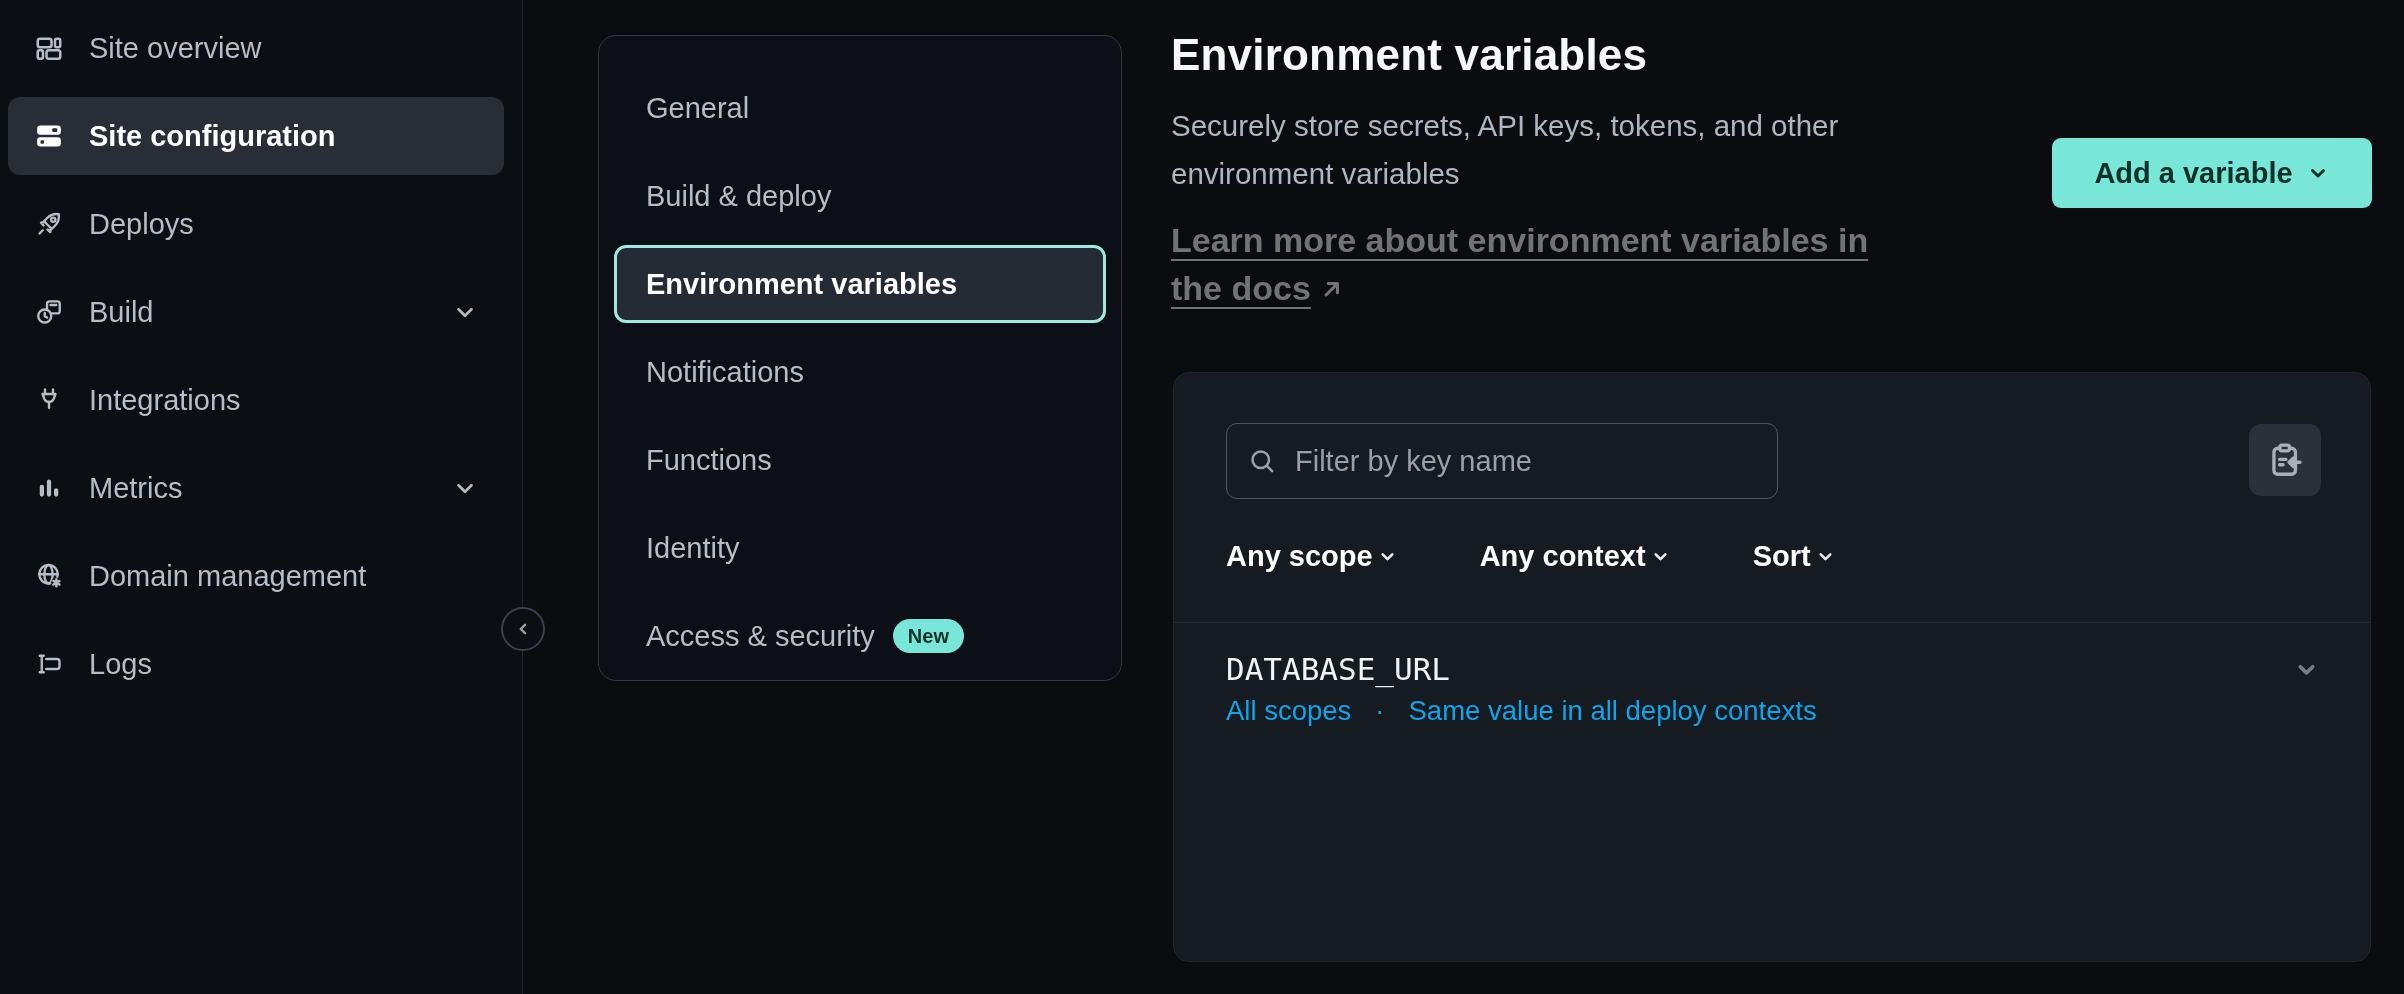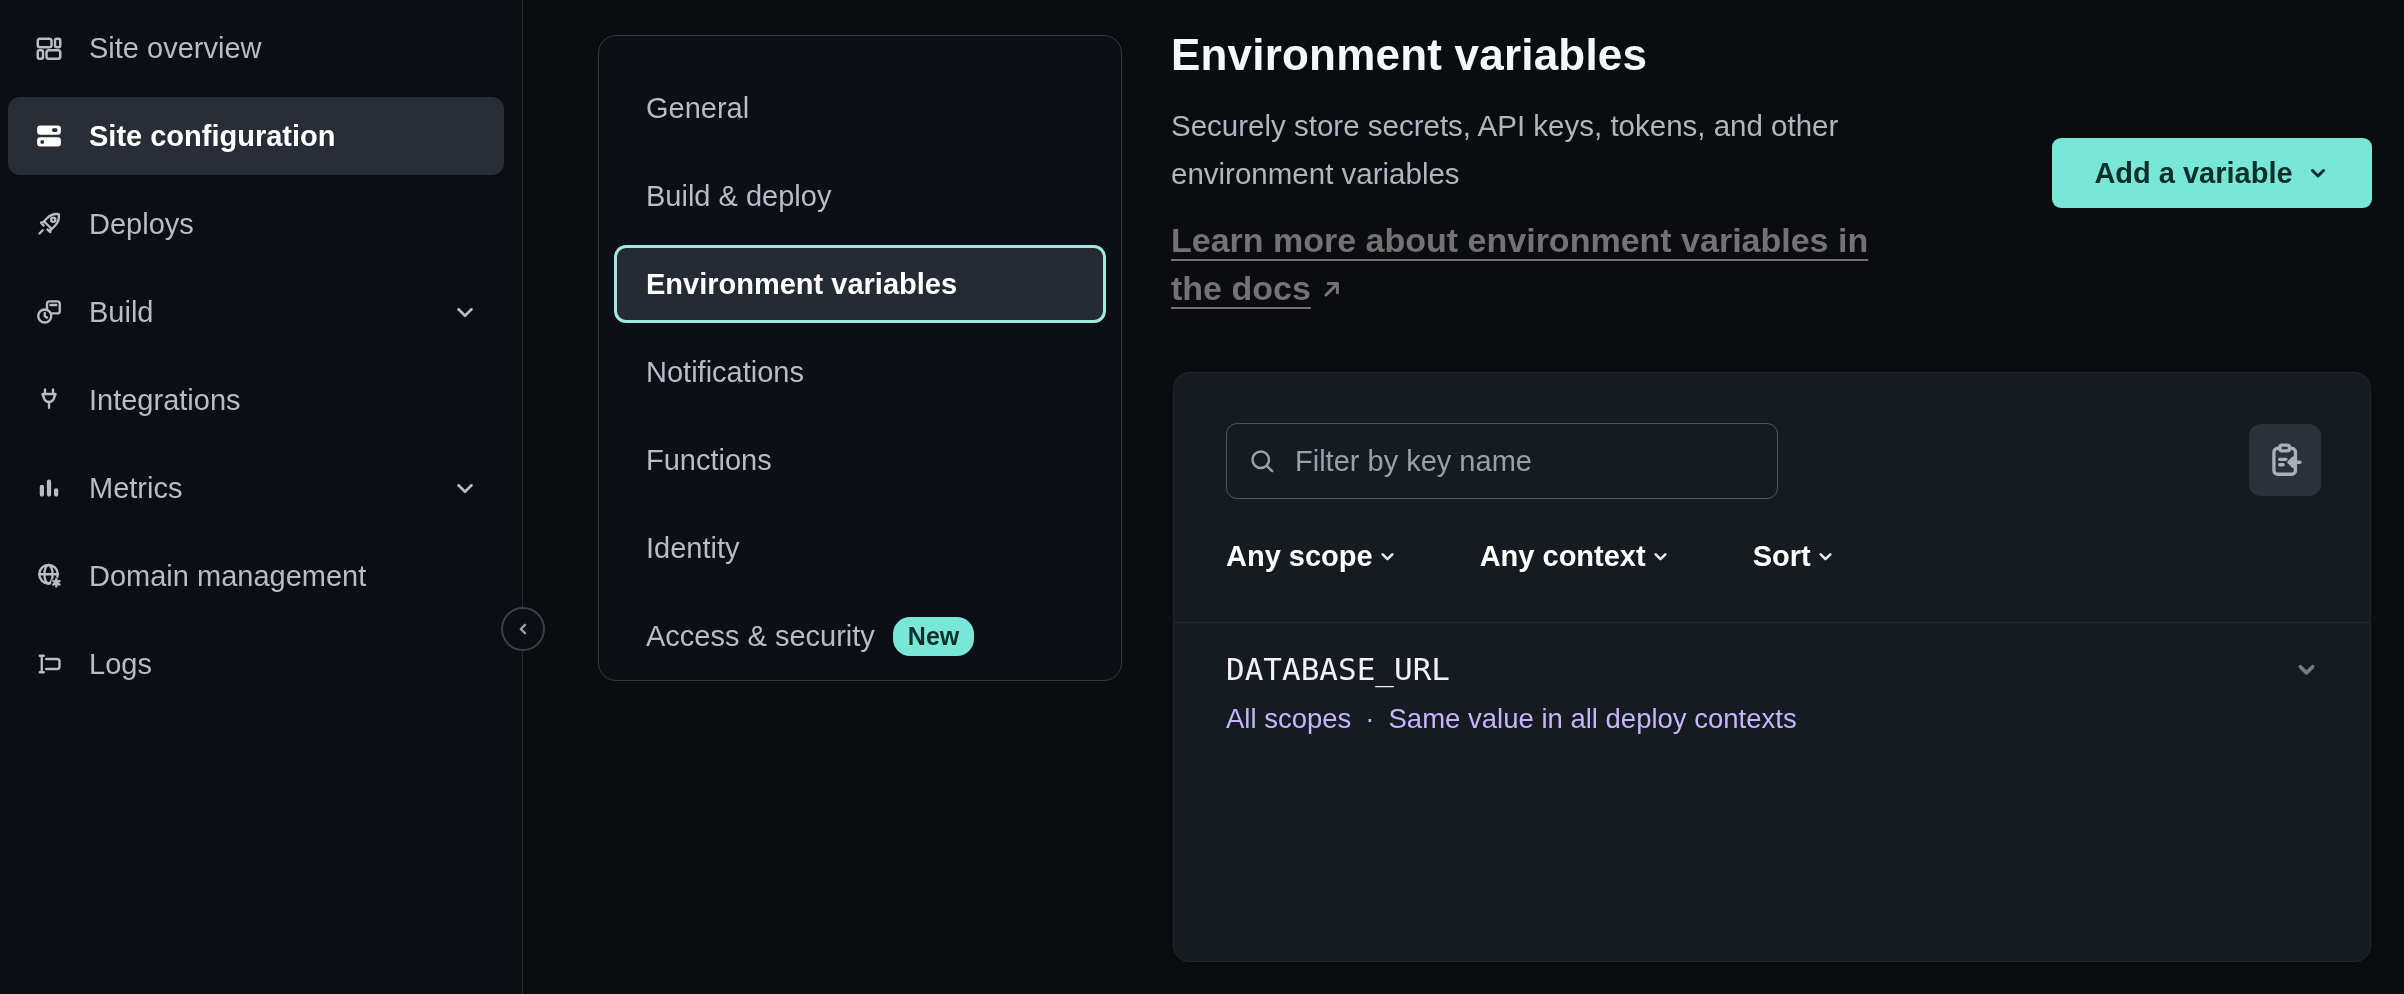--- a/index.html
+++ b/index.html
@@ -27,21 +27,21 @@
 
   
   .card{position:absolute;left:598px;top:21px;width:524px;height:646px;
         background:#0c0f15;border:1px solid #343a43;border-radius:18px;
         box-sizing:border-box;padding:33px 15px;z-index:1;margin-top:14px;}
   .card-item{height:78px;margin-bottom:10px;display:flex;align-items:center;
              padding:0 24px 0 32px;color:#b6bdc6;font-size:29px;font-weight:500;
              border-radius:12px;box-sizing:border-box;cursor:pointer;}
   .card-item.selected{background:#252b34;border:3px solid #a0e9df;color:#ffffff;
                       font-weight:700;padding-left:29px;}
-  .badge{margin-left:18px;background:#79e7d8;color:#0e302b;font-size:25px;
+  .badge{margin-left:18px;background:#79e7d8;color:#0e302b;font-size:20px;
          font-weight:700;padding:7px 15px;border-radius:17px;line-height:1;}
 
   
   .page-title{position:absolute;left:1171px;top:30px;font-size:44px;font-weight:700;
               color:#f5f7fa;letter-spacing:.2px;}
   .page-desc{position:absolute;left:1171px;top:102px;width:800px;font-size:29.5px;
              line-height:48px;color:#aeb6bf;}
   .docs-link{position:absolute;left:1171px;top:216px;width:750px;font-size:34px;
              line-height:48px;font-weight:700;color:#737373;cursor:pointer;
              text-decoration:underline;text-underline-offset:7px;
@@ -71,22 +71,22 @@
   .import-btn svg{width:38px;height:38px;}
   .filters{position:absolute;left:0px;top:155px;display:flex;gap:22px;padding-left:22px;}
   .filter-btn{height:56px;padding:0 30px;display:flex;align-items:center;gap:4px;
               color:#ffffff;font-size:29px;font-weight:700;background:transparent;
               border:none;cursor:pointer;font-family:inherit;border-radius:8px;}
   .filter-btn svg{width:21px;height:21px;color:#e6eaee;}
   .panel-divider{position:absolute;left:0;right:0;top:249px;height:1px;background:#262b32;}
   .var-row{position:absolute;left:0;right:0;top:250px;height:120px;padding:28px 52px;
            box-sizing:content-box;cursor:pointer;}
   .var-key{font-family:"DejaVu Sans Mono",monospace;font-size:31px;color:#f0f3f5;}
-  .var-meta{margin-top:16px;font-size:27.5px;color:#c4b5fd;display:flex;
-            align-items:center;gap:14px;}
+  .var-meta{margin-top:8px;font-size:27.5px;color:#0ea5e9;display:flex;
+            align-items:center;gap:24px;}
   .var-chevron{position:absolute;right:50px;top:33px;width:27px;height:27px;color:#767d87;}
 </style>
 </head>
 <body>
 
 <div id="root">
 
   <nav class="sidebar">
 
     <div class="side-item">

